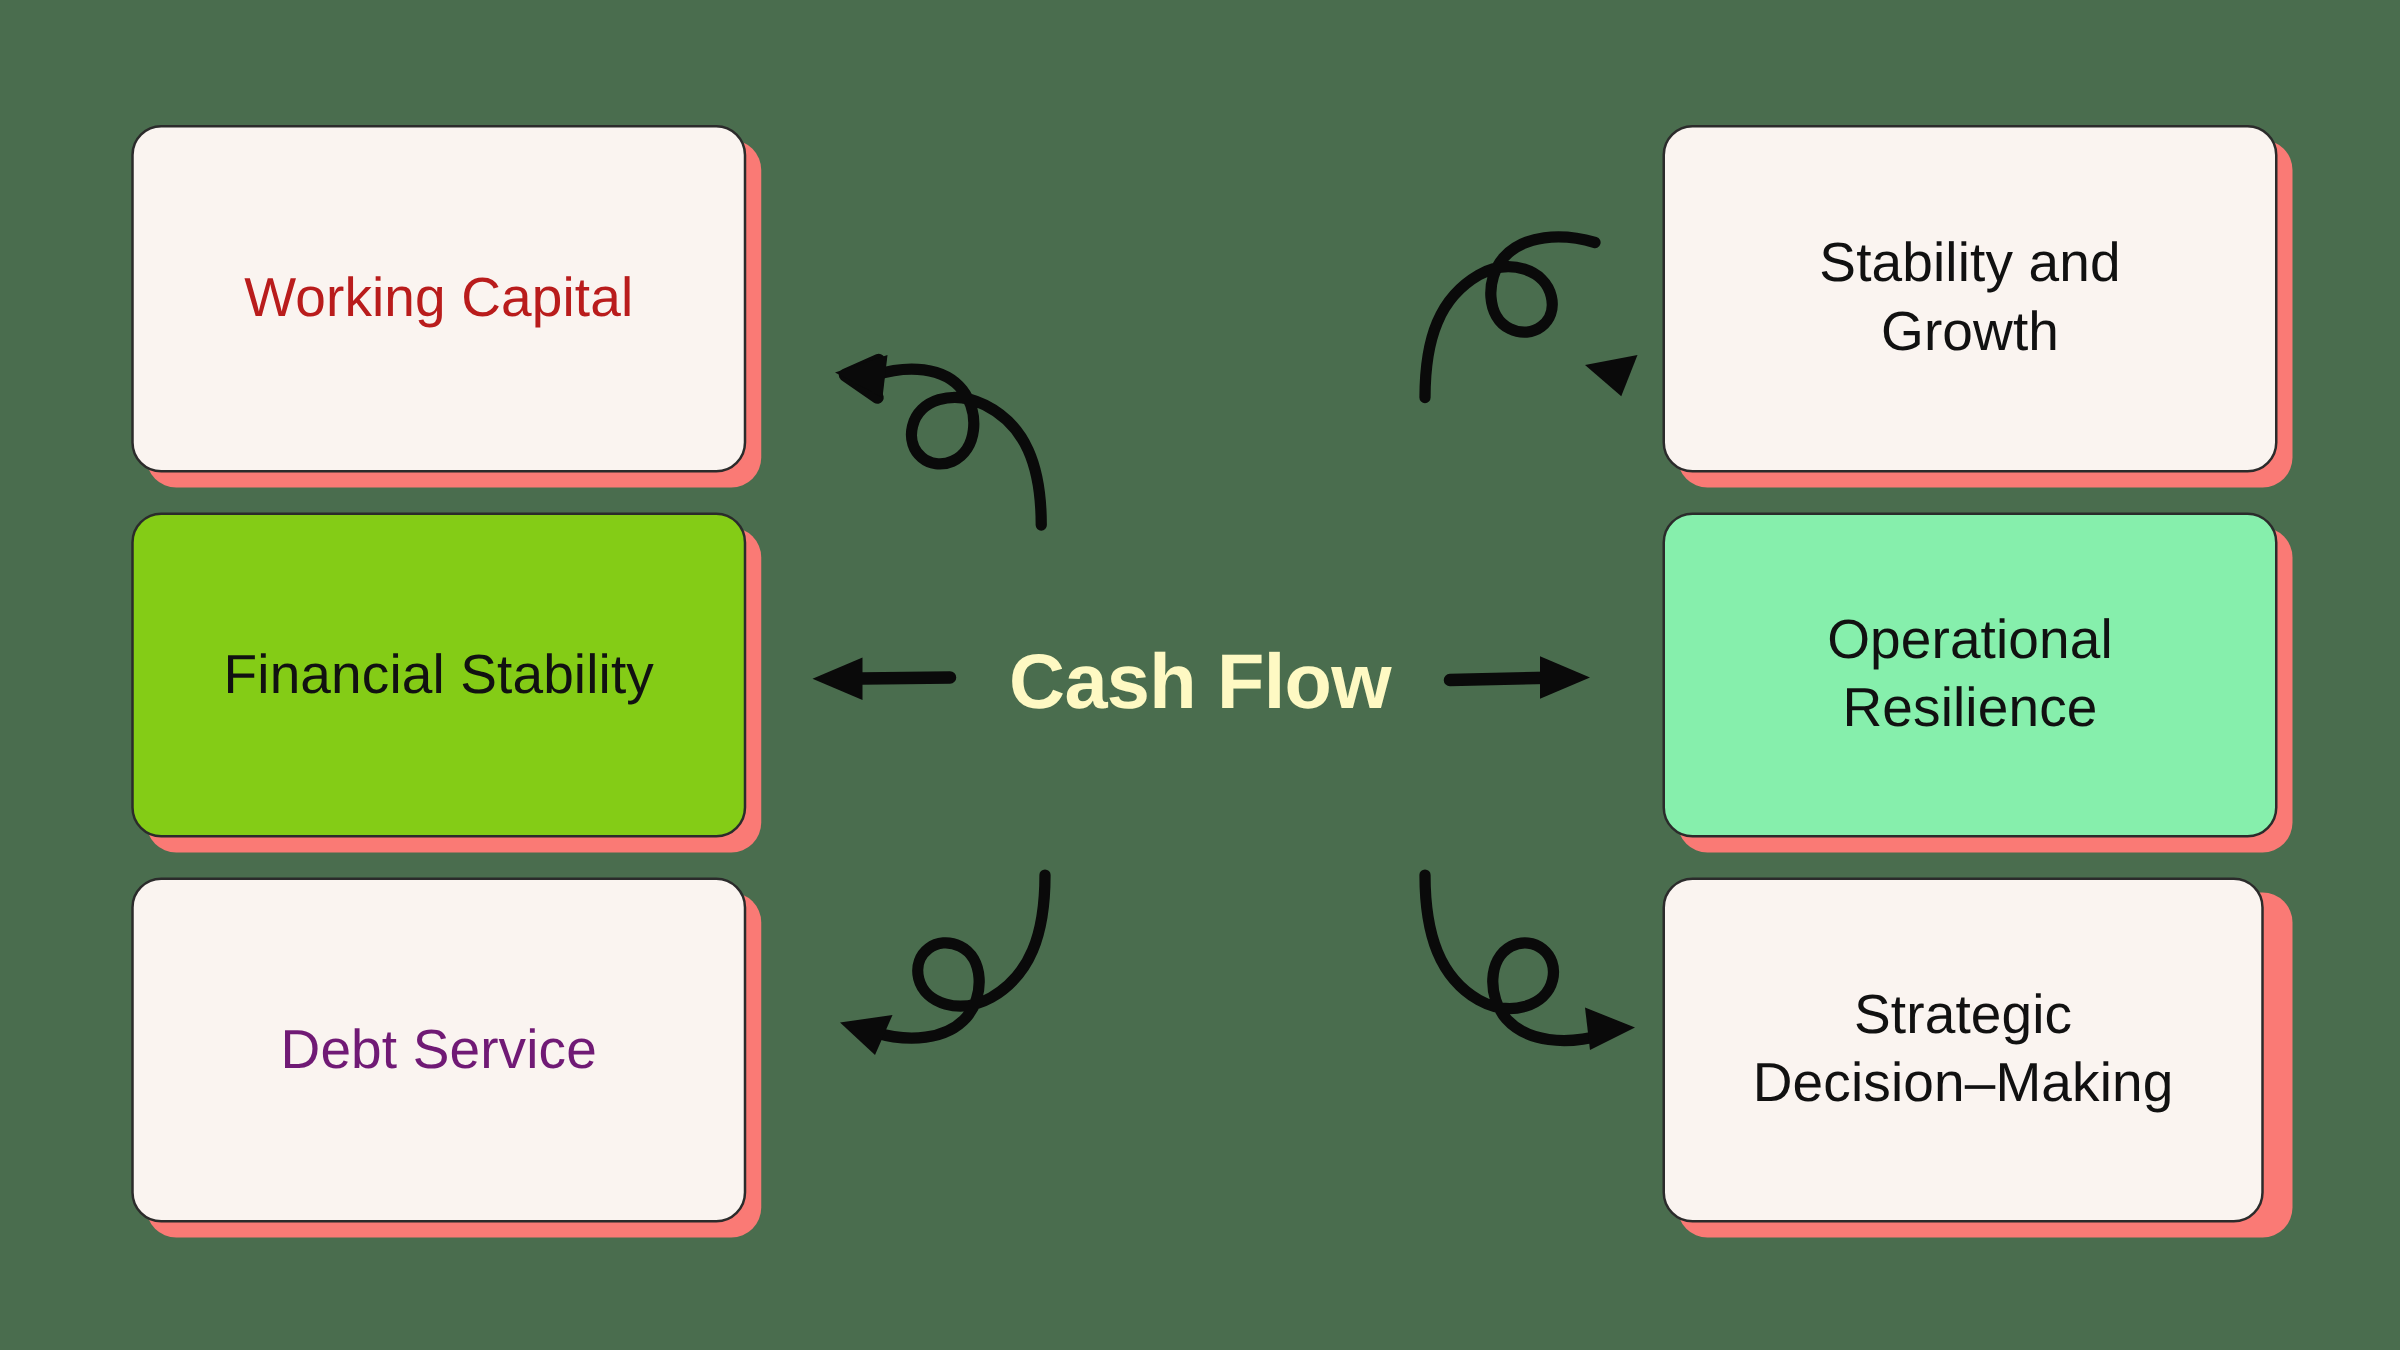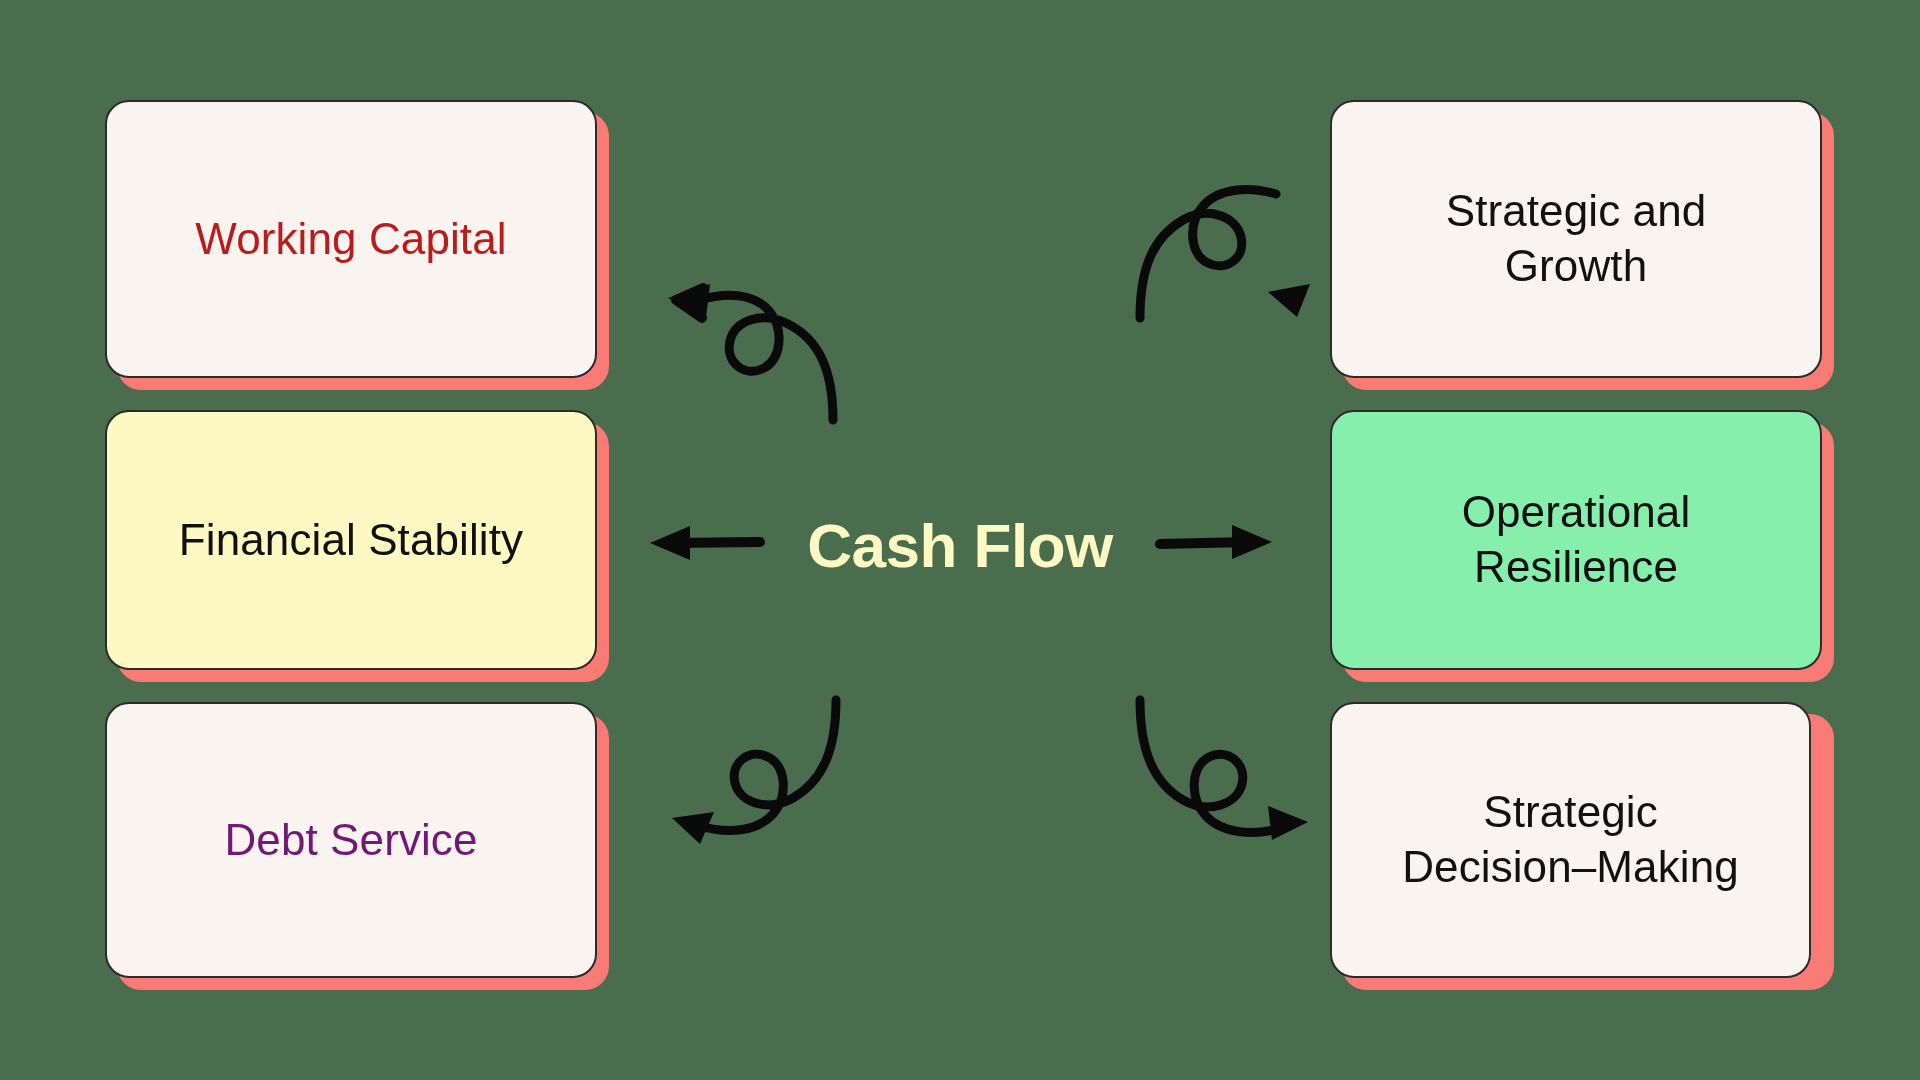--- a/index.html
+++ b/index.html
@@ -79,29 +79,29 @@
   <div class="card-shadow" id="sh-working-capital" style="background: rgb(250, 122, 117);"></div>
   <div class="card-shadow" id="sh-financial-stability" style="background: rgb(250, 122, 117);"></div>
   <div class="card-shadow" id="sh-debt-service" style="background: rgb(250, 122, 117);"></div>
   <div class="card-shadow" id="sh-investment-growth" style="background: rgb(250, 122, 117);"></div>
   <div class="card-shadow" id="sh-operational-resilience" style="background: rgb(250, 122, 117);"></div>
   <div class="card-shadow" id="sh-strategic-decision" style="background: rgb(250, 122, 117);"></div>
 
   <div class="card" id="card-working-capital" style="background: rgb(250, 244, 240); border-color: rgb(43, 43, 43); color: #b91c1c;">
     <span class="card-label">Working Capital</span>
   </div>
-  <div class="card" id="card-financial-stability" style="background: #fef9c3; border-color: rgb(43, 43, 43); color: rgb(17, 17, 17);">
+  <div class="card" id="card-financial-stability" style="background: #84cc16; border-color: rgb(43, 43, 43); color: rgb(17, 17, 17);">
     <span class="card-label">Financial Stability</span>
   </div>
   <div class="card" id="card-debt-service" style="background: rgb(250, 244, 240); border-color: rgb(43, 43, 43); color: #701a75;">
     <span class="card-label">Debt Service</span>
   </div>
 
   <div class="card" id="card-investment-growth" style="background: rgb(250, 244, 240); border-color: rgb(43, 43, 43); color: rgb(17, 17, 17);">
-    <span class="card-label">Strategic and
+    <span class="card-label">Stability and
 Growth</span>
   </div>
   <div class="card" id="card-operational-resilience" style="background: #86efac; border-color: rgb(43, 43, 43); color: rgb(17, 17, 17);">
     <span class="card-label">Operational
 Resilience</span>
   </div>
   <div class="card" id="card-strategic-decision" style="background: rgb(250, 244, 240); border-color: rgb(43, 43, 43); color: rgb(17, 17, 17);">
     <span class="card-label">Strategic
 Decision–Making</span>
   </div>

